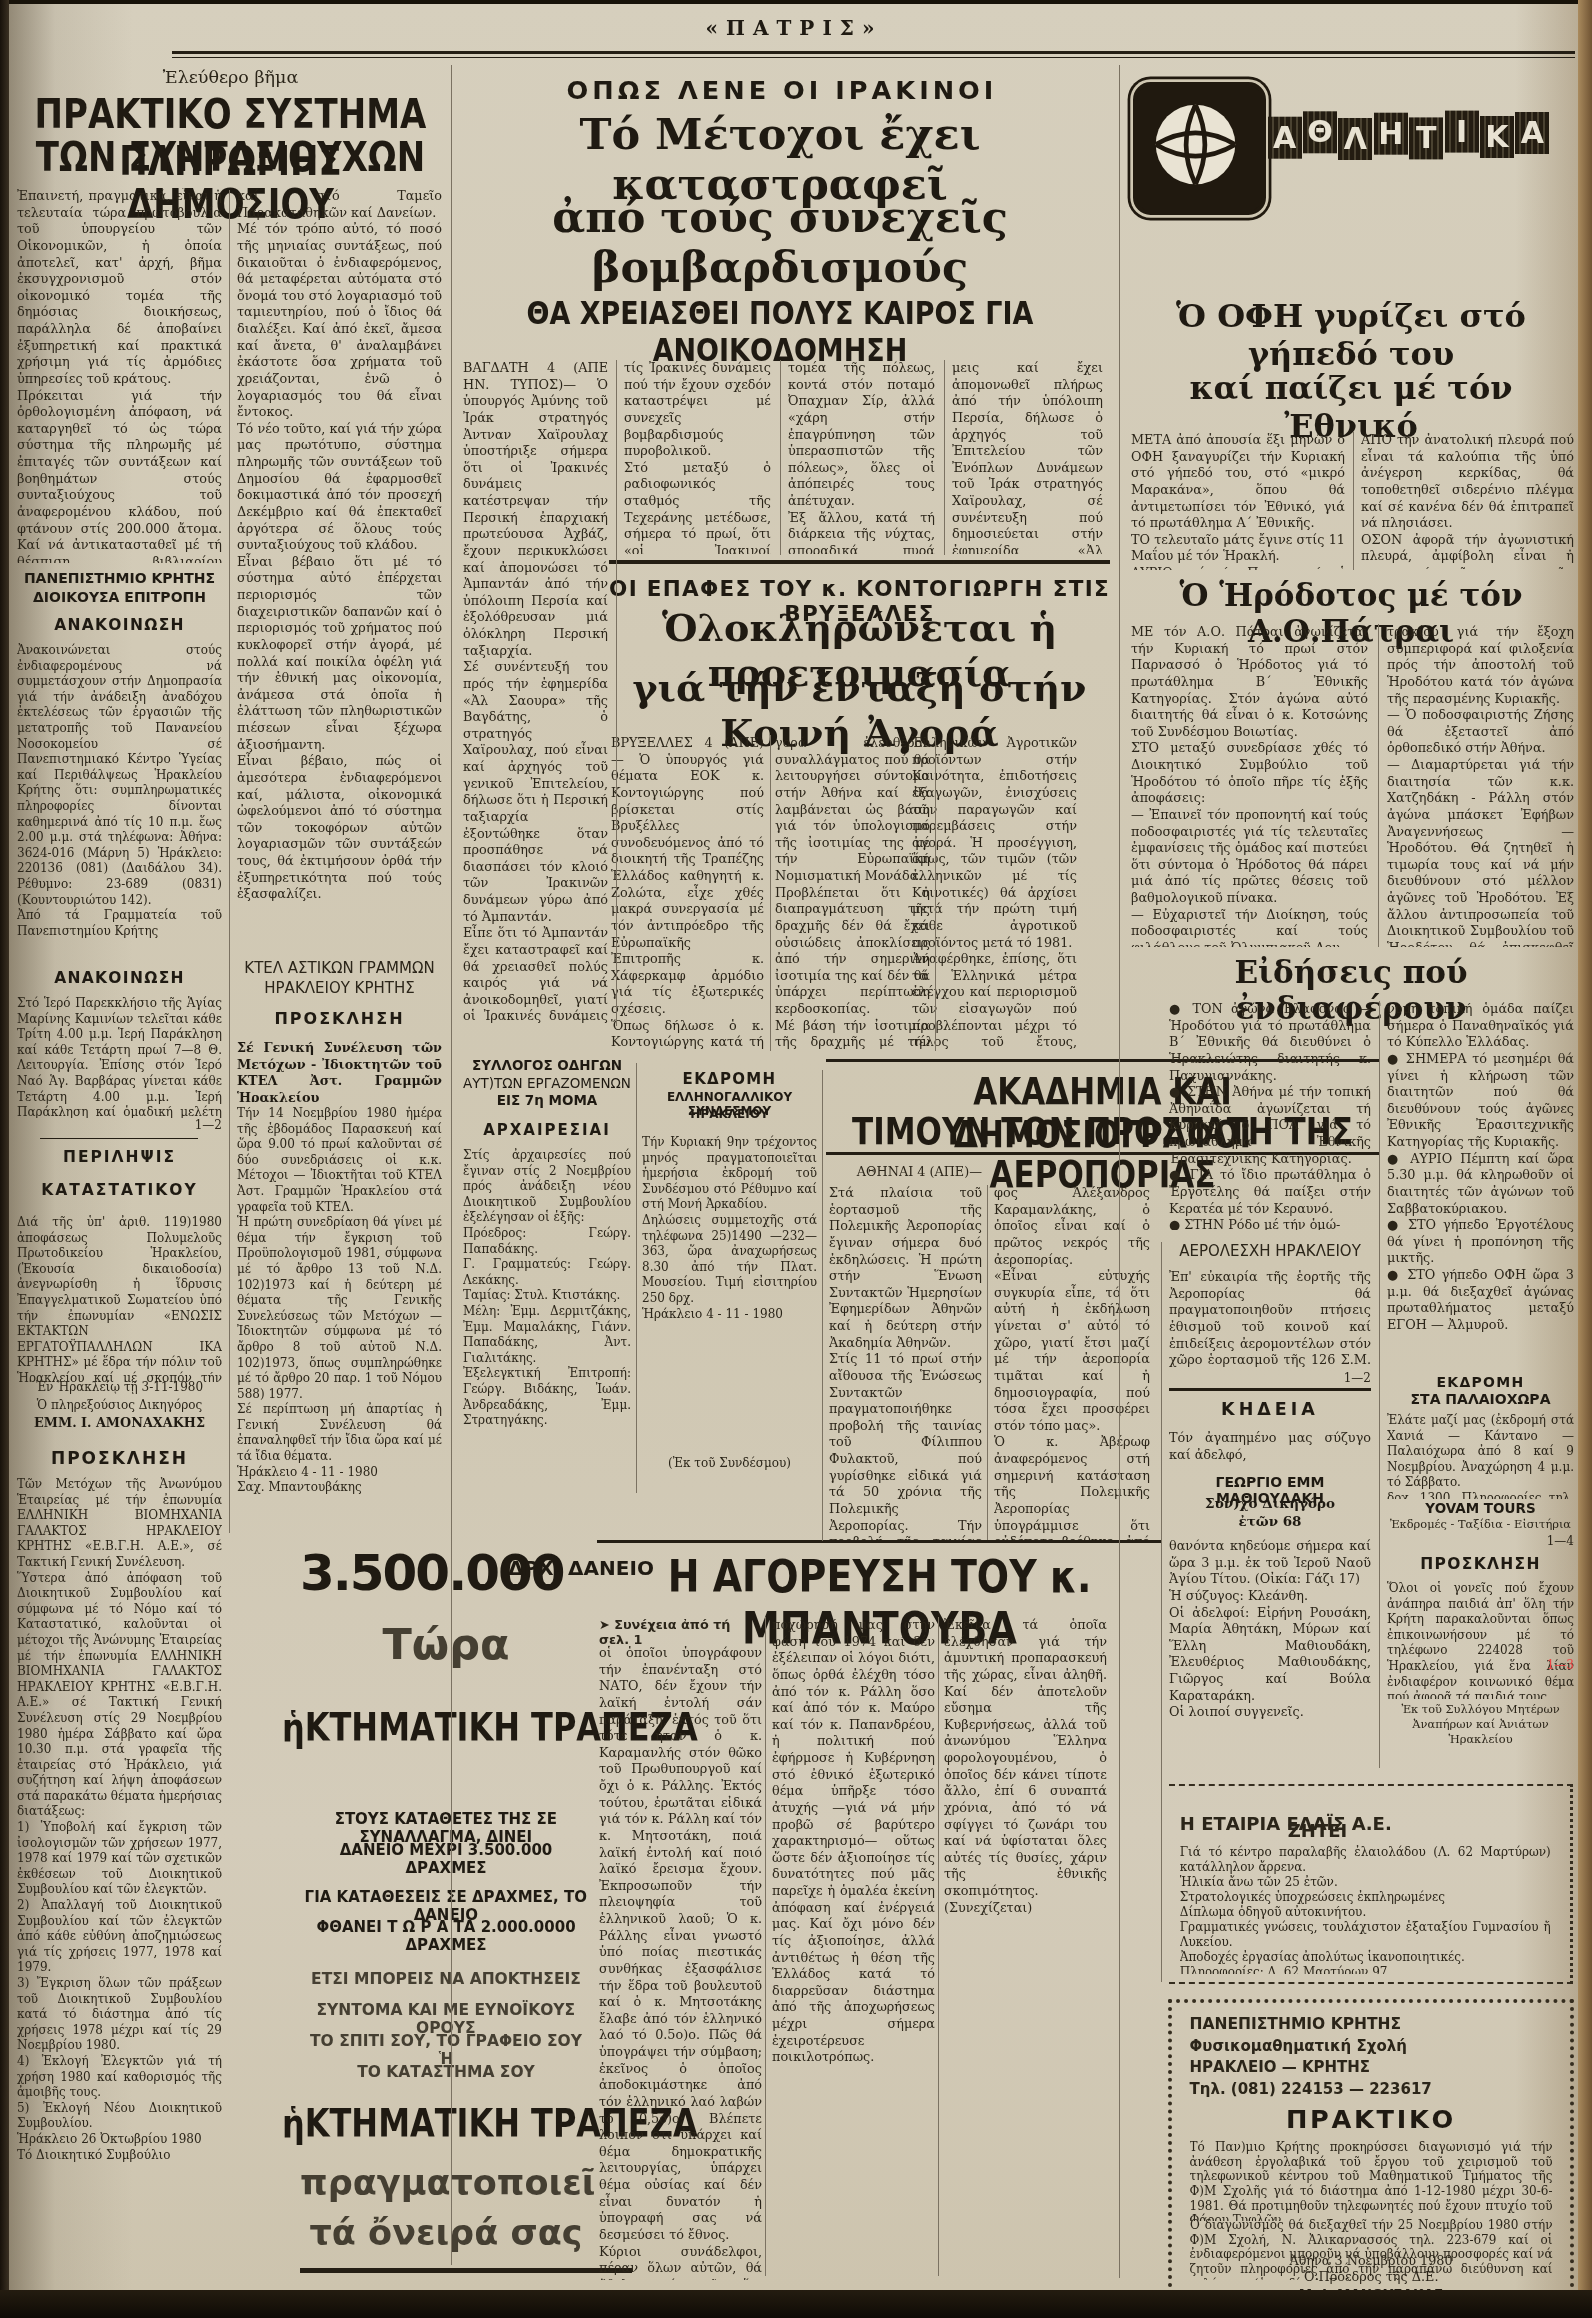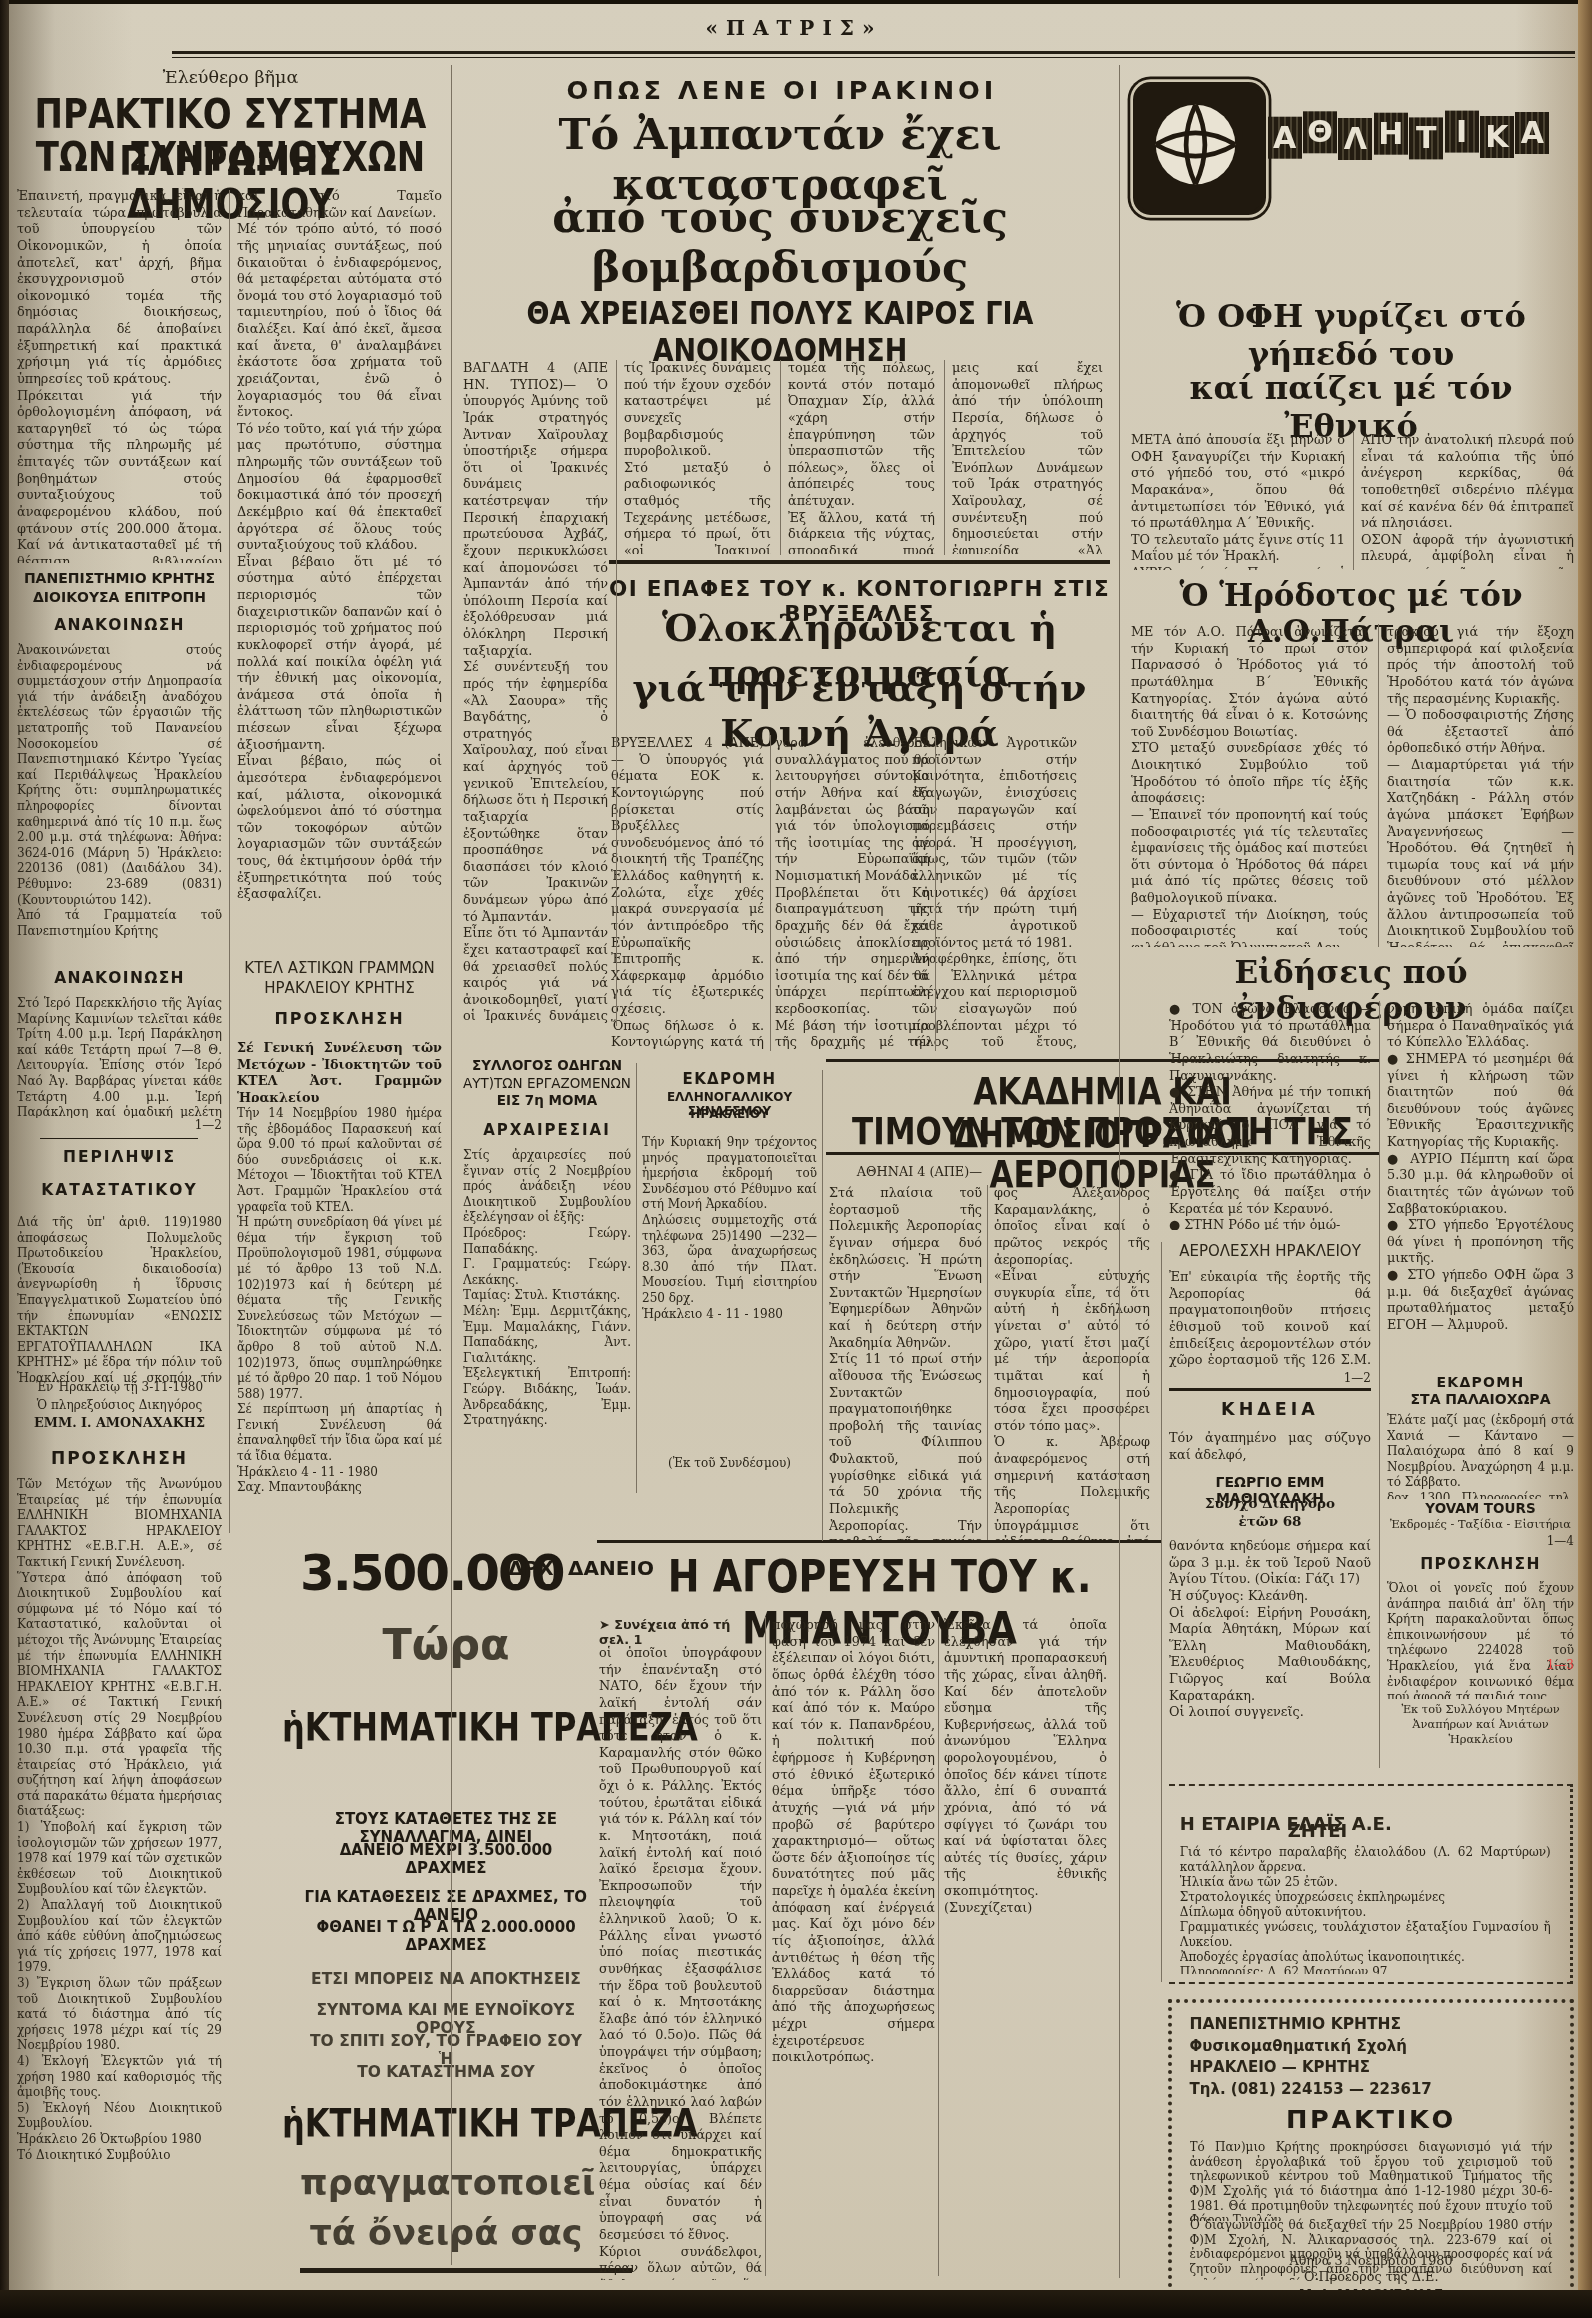--- a/index.html
+++ b/index.html
@@ -97,21 +97,21 @@
 <div class="blk c sans" style="left:237px;top:979px;width:205px;font-size:15px;color:#2b2519;">ΗΡΑΚΛΕΙΟΥ ΚΡΗΤΗΣ</div>
 <div class="blk c hl sans" style="left:237px;top:1009px;width:205px;font-size:16px;font-weight:bold;letter-spacing:2px;">ΠΡΟΣΚΛΗΣΗ</div>
 <div class="blk body hl" style="left:237px;top:1040px;width:205px;height:62px;font-weight:bold;">Σέ Γενική Συνέλευση τῶν Μετόχων - Ἰδιοκτητῶν τοῦ ΚΤΕΛ Ἀστ. Γραμμῶν Ἡρακλείου</div>
 <div class="blk body small" style="left:237px;top:1106px;width:205px;height:428px;">Τήν 14 Νοεμβρίου 1980 ἡμέρα τῆς ἑβδομάδος Παρασκευή καί ὥρα 9.00 τό πρωί καλοῦνται σέ δύο συνεδριάσεις οἱ κ.κ. Μέτοχοι — Ἰδιοκτῆται τοῦ ΚΤΕΛ Ἀστ. Γραμμῶν Ἡρακλείου στά γραφεῖα τοῦ ΚΤΕΛ.
 Ἡ πρώτη συνεδρίαση θά γίνει μέ θέμα τήν ἔγκριση τοῦ Προϋπολογισμοῦ 1981, σύμφωνα μέ τό ἄρθρο 13 τοῦ Ν.Δ. 102)1973 καί ἡ δεύτερη μέ θέματα τῆς Γενικῆς Συνελεύσεως τῶν Μετόχων — Ἰδιοκτητῶν σύμφωνα μέ τό ἄρθρο 8 τοῦ αὐτοῦ Ν.Δ. 102)1973, ὅπως συμπληρώθηκε μέ τό ἄρθρο 20 παρ. 1 τοῦ Νόμου 588) 1977.
 Σέ περίπτωση μή ἀπαρτίας ἡ Γενική Συνέλευση θά ἐπαναληφθεῖ τήν ἴδια ὥρα καί μέ τά ἴδια θέματα.
 Ἡράκλειο 4 - 11 - 1980
 Σαχ. Μπαντουβάκης</div>
 
 <div class="blk c hl sans" style="left:461px;top:75px;width:642px;font-size:25.6px;font-weight:bold;letter-spacing:4px;">ΟΠΩΣ ΛΕΝΕ ΟΙ ΙΡΑΚΙΝΟΙ</div>
-<div class="blk c hl" style="left:452px;top:109px;width:656px;font:bold 43px 'DejaVu Serif',serif;">Τό Ἀμπαντάν ἔχει καταστραφεῖ</div>
+<div class="blk c hl" style="left:452px;top:109px;width:656px;font:bold 43px 'DejaVu Serif',serif;">Τό Μέτοχοι ἔχει καταστραφεῖ</div>
 <div class="blk c hl" style="left:452px;top:192px;width:656px;font:bold 43px 'DejaVu Serif',serif;text-align:center;">ἀπό τούς συνεχεῖς βομβαρδισμούς</div>
 <div class="blk c hl sans cond" style="left:457px;top:295px;width:646px;font-size:27px;font-weight:bold;">ΘΑ ΧΡΕΙΑΣΘΕΙ ΠΟΛΥΣ ΚΑΙΡΟΣ ΓΙΑ ΑΝΟΙΚΟΔΟΜΗΣΗ</div>
 <div class="blk body" style="left:463px;top:360px;width:145px;height:665px;">ΒΑΓΔΑΤΗ 4 (ΑΠΕ ΗΝ. ΤΥΠΟΣ)— Ὁ ὑπουργός Ἀμύνης τοῦ Ἰράκ στρατηγός Ἀντναν Χαϊρουλαχ ὑποστήριξε σήμερα ὅτι οἱ Ἰρακινές δυνάμεις κατέστρεψαν τήν Περσική ἐπαρχιακή πρωτεύουσα Ἀχβάζ, ἔχουν περικυκλώσει καί ἀπομονώσει τό Ἀμπαντάν ἀπό τήν ὑπόλοιπη Περσία καί ἐξολόθρευσαν μιά ὁλόκληρη Περσική ταξιαρχία.
 Σέ συνέντευξή του πρός τήν ἐφημερίδα «Ἀλ Σαουρα» τῆς Βαγδάτης, ὁ στρατηγός Χαϊρουλαχ, πού εἶναι καί ἀρχηγός τοῦ γενικοῦ Ἐπιτελείου, δήλωσε ὅτι ἡ Περσική ταξιαρχία ἐξοντώθηκε ὅταν προσπάθησε νά διασπάσει τόν κλοιό τῶν Ἰρακινῶν δυνάμεων γύρω ἀπό τό Ἀμπαντάν.
 Εἶπε ὅτι τό Ἀμπαντάν ἔχει καταστραφεῖ καί θά χρειασθεῖ πολύς καιρός γιά νά ἀνοικοδομηθεῖ, γιατί οἱ Ἰρακινές δυνάμεις ἐλέγχουν ὅλους τούς δρόμους πρός τήν πόλη.</div>
 <div class="blk body" style="left:624px;top:360px;width:147px;height:194px;">τίς Ἰρακινές δυνάμεις πού τήν ἔχουν σχεδόν καταστρέψει μέ συνεχεῖς βομβαρδισμούς πυροβολικοῦ.
 Στό μεταξύ ὁ ραδιοφωνικός σταθμός τῆς Τεχεράνης μετέδωσε, σήμερα τό πρωί, ὅτι «οἱ Ἰρακινοί μισθοφόροι» πραγματοποίησαν πολλές στρατιωτικές κινήσεις, κατά τή διάρκεια τῆς χθεσινῆς νύχτας, στό μέτωπο τοῦ Ἀμπαντάν.
 Κατά τόν αὐτό ραδιοσταθμό οἱ Ἰρακινές δυνάμεις ἐπιχείρησαν ἐπανειλημμένα, νά διασπάσουν τίς γραμμές τοῦ Περσικοῦ στρατοῦ, κυρίως στό βόρειο</div>
 <div class="blk body" style="left:788px;top:360px;width:147px;height:194px;">τομέα τῆς πόλεως, κοντά στόν ποταμό Ὀπαχμαν Σίρ, ἀλλά «χάρη στήν ἐπαγρύπνηση τῶν ὑπερασπιστῶν τῆς πόλεως», ὅλες οἱ ἀπόπειρές τους ἀπέτυχαν.
 Ἐξ ἄλλου, κατά τή διάρκεια τῆς νύχτας, σποραδικά πυρά πυροβολικοῦ ἀκούονταν, καταλήγει ὁ ραδιοφωνικός σταθμός τῆς Τεχεράνης.

